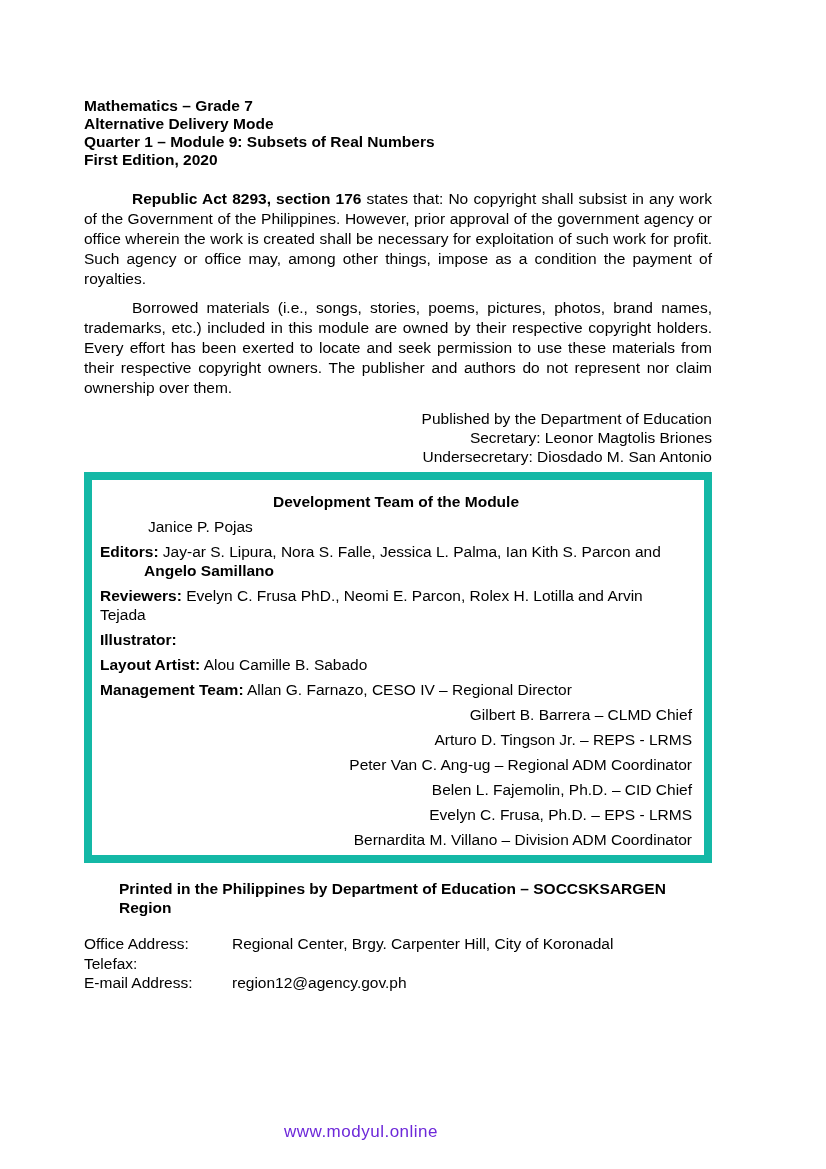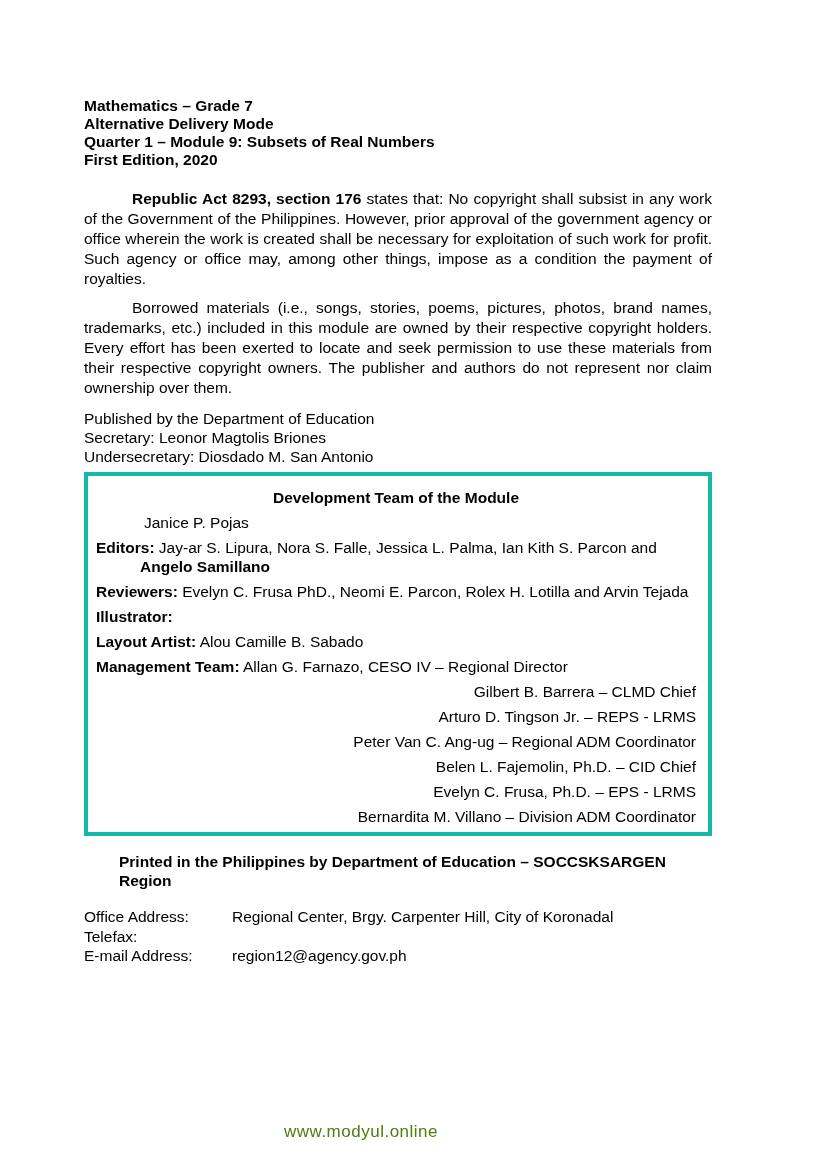--- a/index.html
+++ b/index.html
@@ -20,24 +20,24 @@
     margin-top: 97px;
     font-weight: bold;
     line-height: 18px;
   }
   .para {
     text-align: justify;
     line-height: 20px;
   }
   .para-1 { margin-top: 20px; text-indent: 48px; }
   .para-2 { margin-top: 9px;  text-indent: 48px; }
-  .publisher { margin-top: 11px; line-height: 19px; }
+  .publisher { margin-top: 11px; line-height: 19px; text-align: right; }
   .team-box {
     margin-top: 6px;
-    border: 4px solid #14b8a6;
+    border: 8px solid #14b8a6;
     padding: 12px 12px 6px 8px;
   }
   .box-title {
     text-align: center;
     font-weight: bold;
     line-height: 19px;
     margin-bottom: 6px;
   }
   .entry { line-height: 19px; margin-top: 6px; }
   .entry .lbl { font-weight: bold; }
@@ -53,21 +53,21 @@
   .contact { margin-top: 17px; }
   .contact-row { display: flex; line-height: 19.5px; }
   .contact-label { flex: 0 0 148px; }
   .contact-value { flex: 1; }
   .watermark {
     position: absolute;
     left: 0;
     top: 1122px;
     width: 722px;
     text-align: center;
-    color: #4d7c0f;
+    color: #6d28d9;
     font-size: 17px;
     letter-spacing: 0.5px;
   }
 </style>
 </head>
 <body>
 
 <div class="content">
 
   <div class="doc-header">

